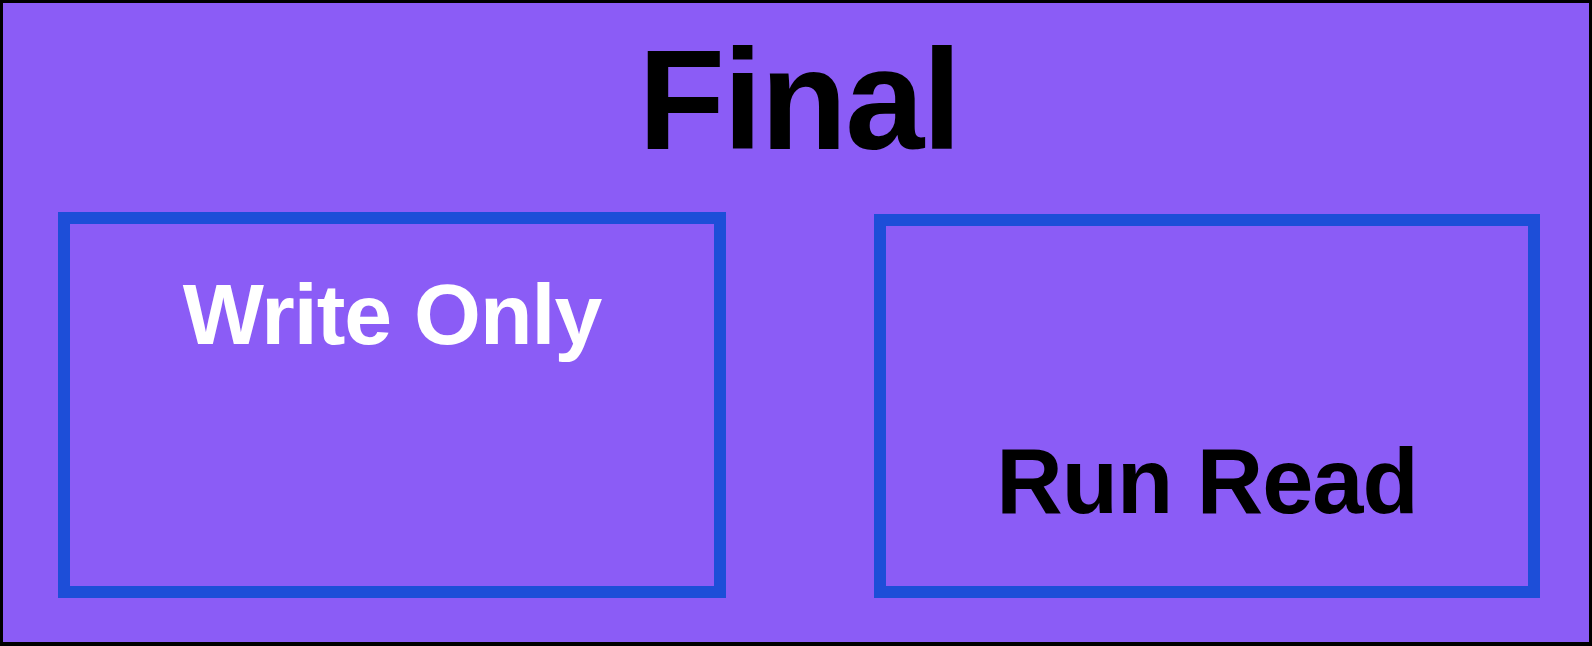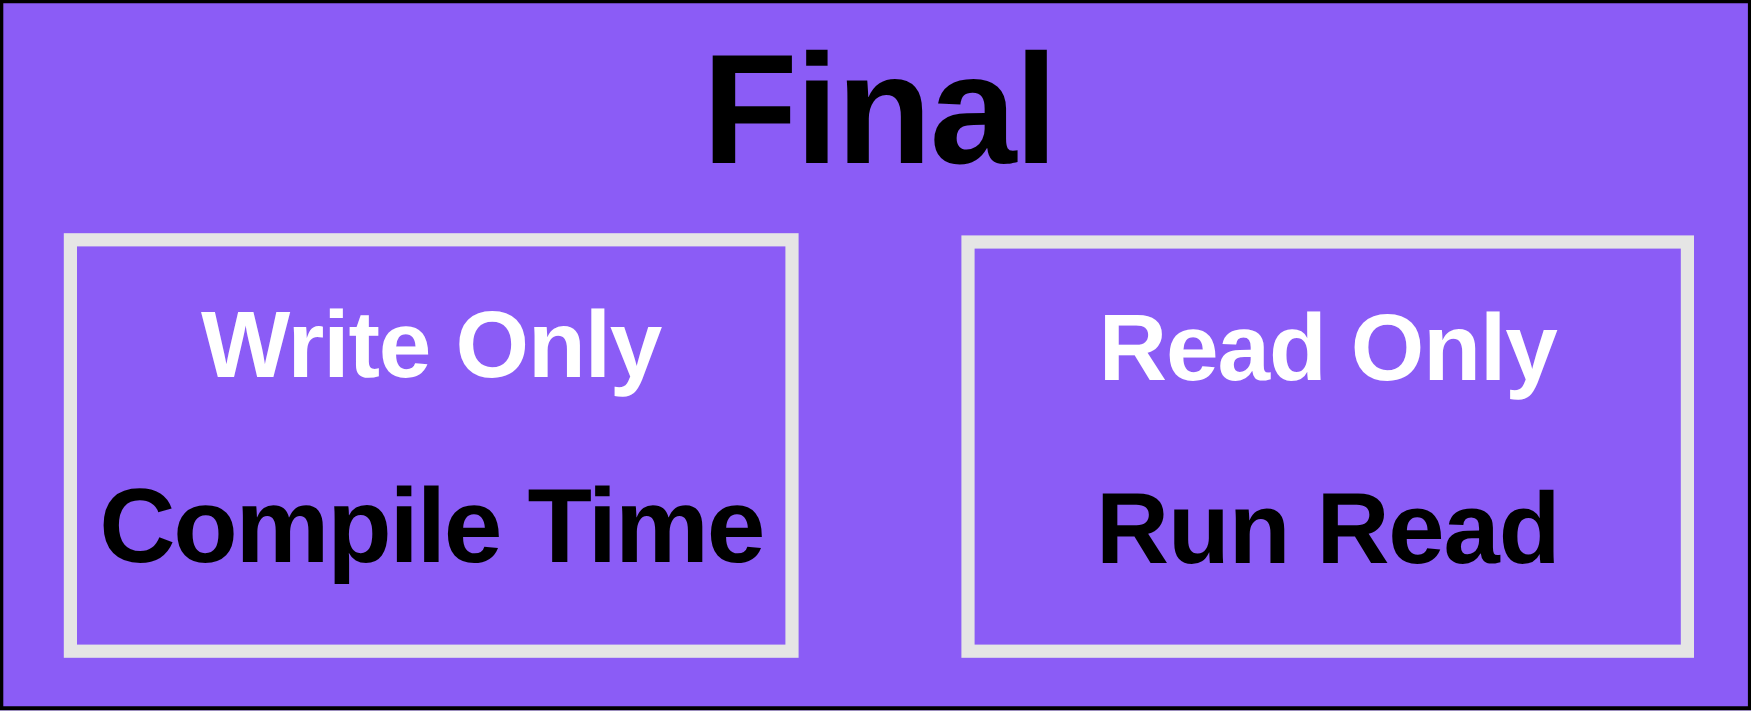--- a/index.html
+++ b/index.html
@@ -46,21 +46,21 @@
     position: absolute;
     left: 0;
     top: 0;
     width: 1592px;
     height: 646px;
   }
 
   .concept-box {
     position: absolute;
     box-sizing: border-box;
-    border: 12px solid #e5e5e5;
+    border: 12px solid #1d4ed8;
     background: transparent;
   }
 
   #box-compile-time {
     left: 55px;
     top: 209px;
     width: 668px;
     height: 386px;
   }
 
@@ -114,25 +114,23 @@
 
 <div id="diagram-root">
 
   <div class="diagram-title">Final</div>
 
   <div class="boxes-row">
 
     <div class="concept-box" id="box-compile-time">
       <div class="box-inner">
         <div class="box-line access">Write Only</div>
-        <div class="box-line phase">Compile Time</div>
       </div>
     </div>
 
     <div class="concept-box" id="box-run-time">
       <div class="box-inner">
-        <div class="box-line access">Read Only</div>
         <div class="box-line phase">Run Read</div>
       </div>
     </div>
 
   </div>
 </div>
 
 </body></html>

